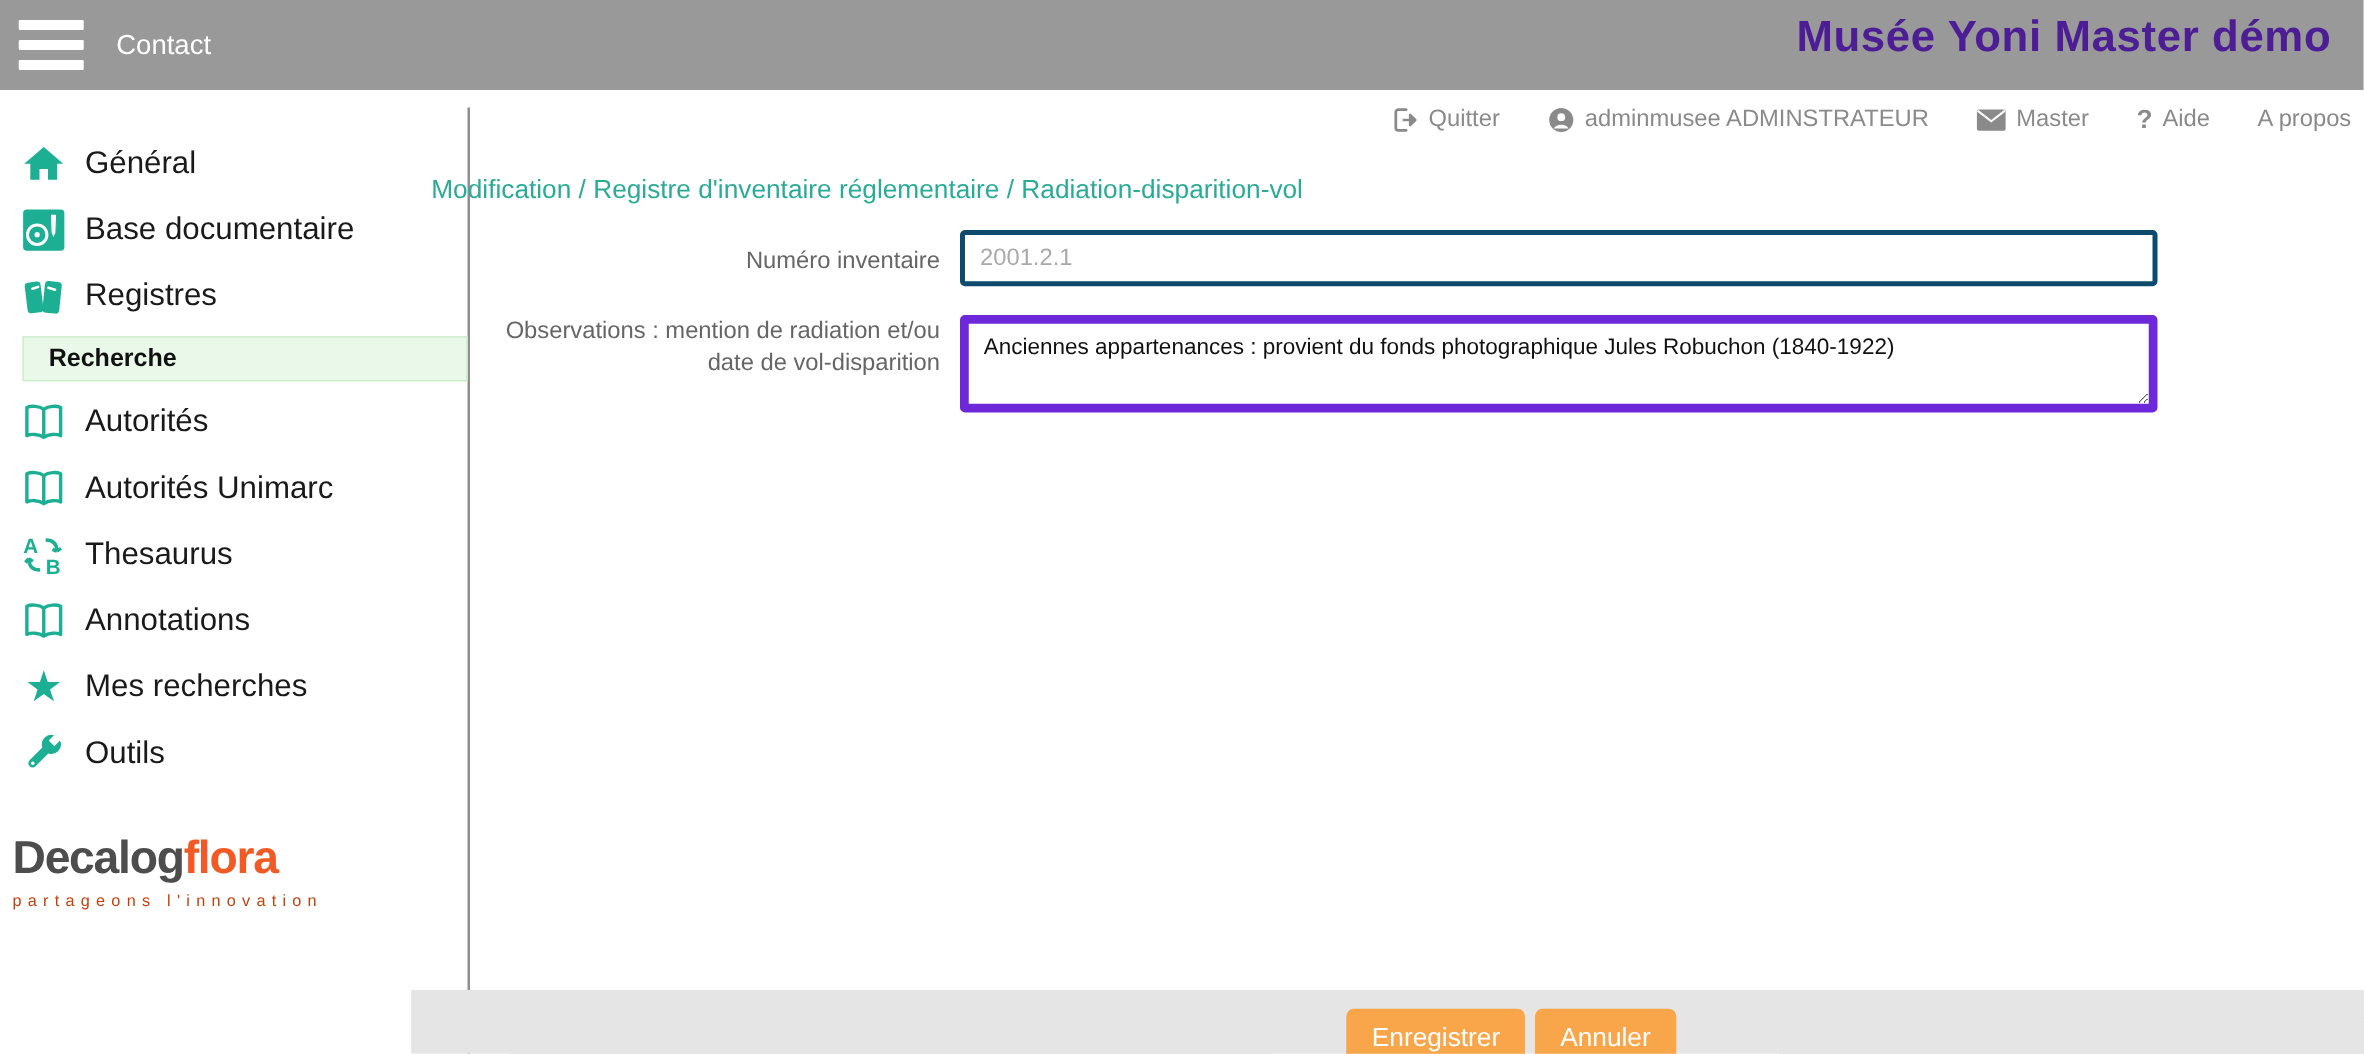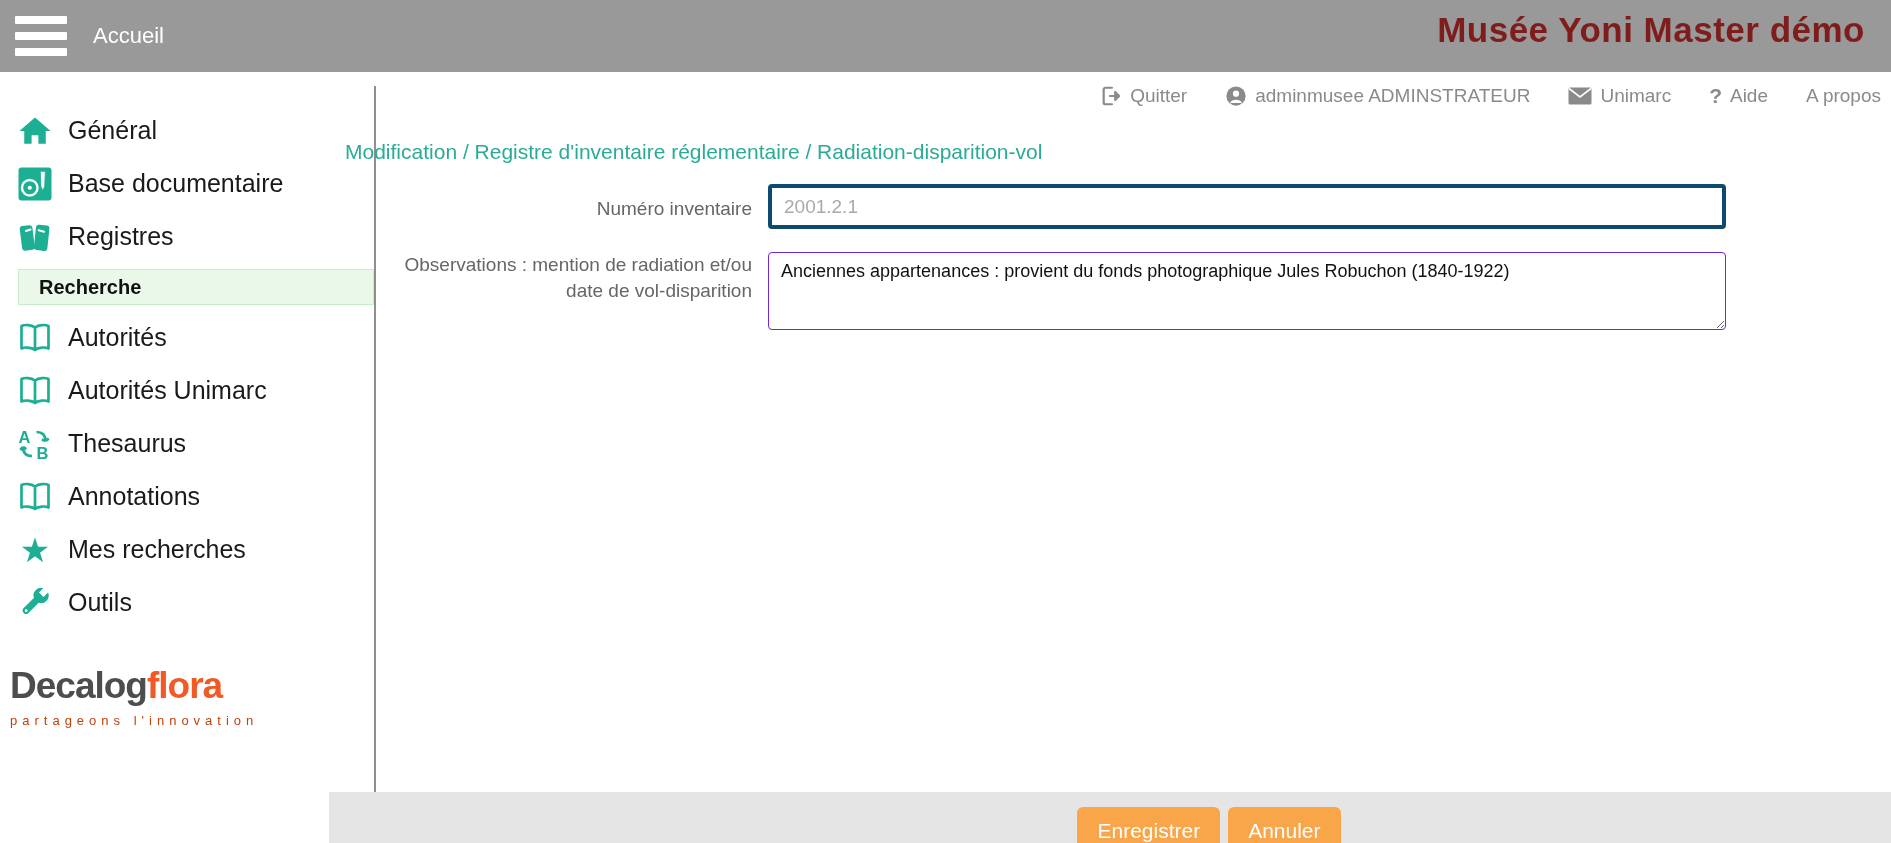--- a/index.html
+++ b/index.html
@@ -7,21 +7,21 @@
               font-family:"Liberation Sans", sans-serif; }
   .screen { position:relative; width:1891px; height:843px; }
 
   
   .topbar { position:absolute; top:0; left:0; width:1891px; height:72px;
             background:#999999; display:flex; align-items:center; }
   .hamburger { width:52px; height:40px; margin-left:15px; display:flex;
                flex-direction:column; justify-content:space-between; cursor:pointer; }
   .hamburger span { display:block; height:8px; background:#fff; border-radius:1px; }
   .topbar-accueil { color:#fff; font-size:22px; margin-left:26px; }
-  .topbar-title { position:absolute; right:26px; top:10px; color:#7f1d1d;
+  .topbar-title { position:absolute; right:26px; top:10px; color:#4c1d95;
                   font-size:35px; font-weight:700; letter-spacing:.5px; }
 
   
   .sidebar { position:absolute; top:86px; left:0; width:376px; height:771px;
              background:#fff; border-right:2px solid #8f8f8f; padding-top:18px; }
   .side-item { display:flex; align-items:center; height:53px; padding-left:16px;
                cursor:pointer; }
   .side-item .ic { width:38px; height:38px; display:flex; align-items:center;
                    justify-content:center; margin-right:14px; flex:0 0 38px; }
   .side-item .lbl { font-size:25px; color:#1a1a1a; }
@@ -53,21 +53,21 @@
   .form-row1 { position:absolute; top:112px; left:0; }
   .form-row2 { position:absolute; top:180px; left:0; }
   .f-label { position:absolute; width:423px; text-align:right; color:#666;
              font-size:19px; line-height:26px; }
   .f-label.r1 { top:12px; }
   .f-input { position:absolute; left:439px; top:0; width:958px; height:45px;
              border:4px solid #0c4a6e; border-radius:4px; padding:0 12px;
              font-size:19px; color:#a9a9a9; background:#fff;
              font-family:"Liberation Sans", sans-serif; }
   .f-textarea { position:absolute; left:439px; top:0; width:958px; height:78px;
-                border:1px solid #6d28d9; border-radius:4px; padding:8px 12px;
+                border:7px solid #6d28d9; border-radius:4px; padding:8px 12px;
                 font-size:18px; color:#111; resize:both;
                 font-family:"Liberation Sans", sans-serif; }
 
   .bottom-bar { position:absolute; bottom:0; left:0; width:1760px; height:51px;
                 background:#e5e5e5; display:flex; justify-content:center; gap:8px; }
   .btn { margin-top:15px; height:48px; padding:0 20px; background:#f9a54a;
          border:none; border-radius:6px; color:#fff; font-size:21px;
          cursor:pointer; font-family:"Liberation Sans", sans-serif; }
 
   svg { display:block; }
@@ -76,21 +76,21 @@
 <body>
 
 <div class="screen">
 
   <div class="topbar">
     <div class="hamburger">
       <span></span>
         <span></span>
         <span></span>
     </div>
-    <div class="topbar-accueil">Accueil</div>
+    <div class="topbar-accueil">Contact</div>
     <div class="topbar-title">Musée Yoni Master démo</div>
   </div>
 
   <div class="sidebar">
 
     <div class="side-item">
       <span class="ic">
         <svg width="34" height="34" viewBox="0 0 24 24">
           <path d="M12 2.5 L23 12 h-3.4 v9 h-5.2 v-6 h-4.8 v6 H4.4 v-9 H1 Z" fill="#1daf94"></path>
         </svg>
@@ -213,21 +213,21 @@
         </span>
         <span>adminmusee ADMINSTRATEUR</span>
       </div>
       <div class="u-item">
         <span>
           <svg width="24" height="18" viewBox="0 0 24 18">
             <rect x="0.5" y="0.5" width="23" height="17" rx="1.5" fill="#8a8a8a"></rect>
             <path d="M1 1.5 L12 10 L23 1.5" fill="none" stroke="#fff" stroke-width="1.6"></path>
           </svg>
         </span>
-        <span>Unimarc</span>
+        <span>Master</span>
       </div>
       <div class="u-item">
         <span class="q-mark">?</span>
         <span>Aide</span>
       </div>
       <div class="u-item">
         <span>A propos</span>
       </div>
     </div>
 

